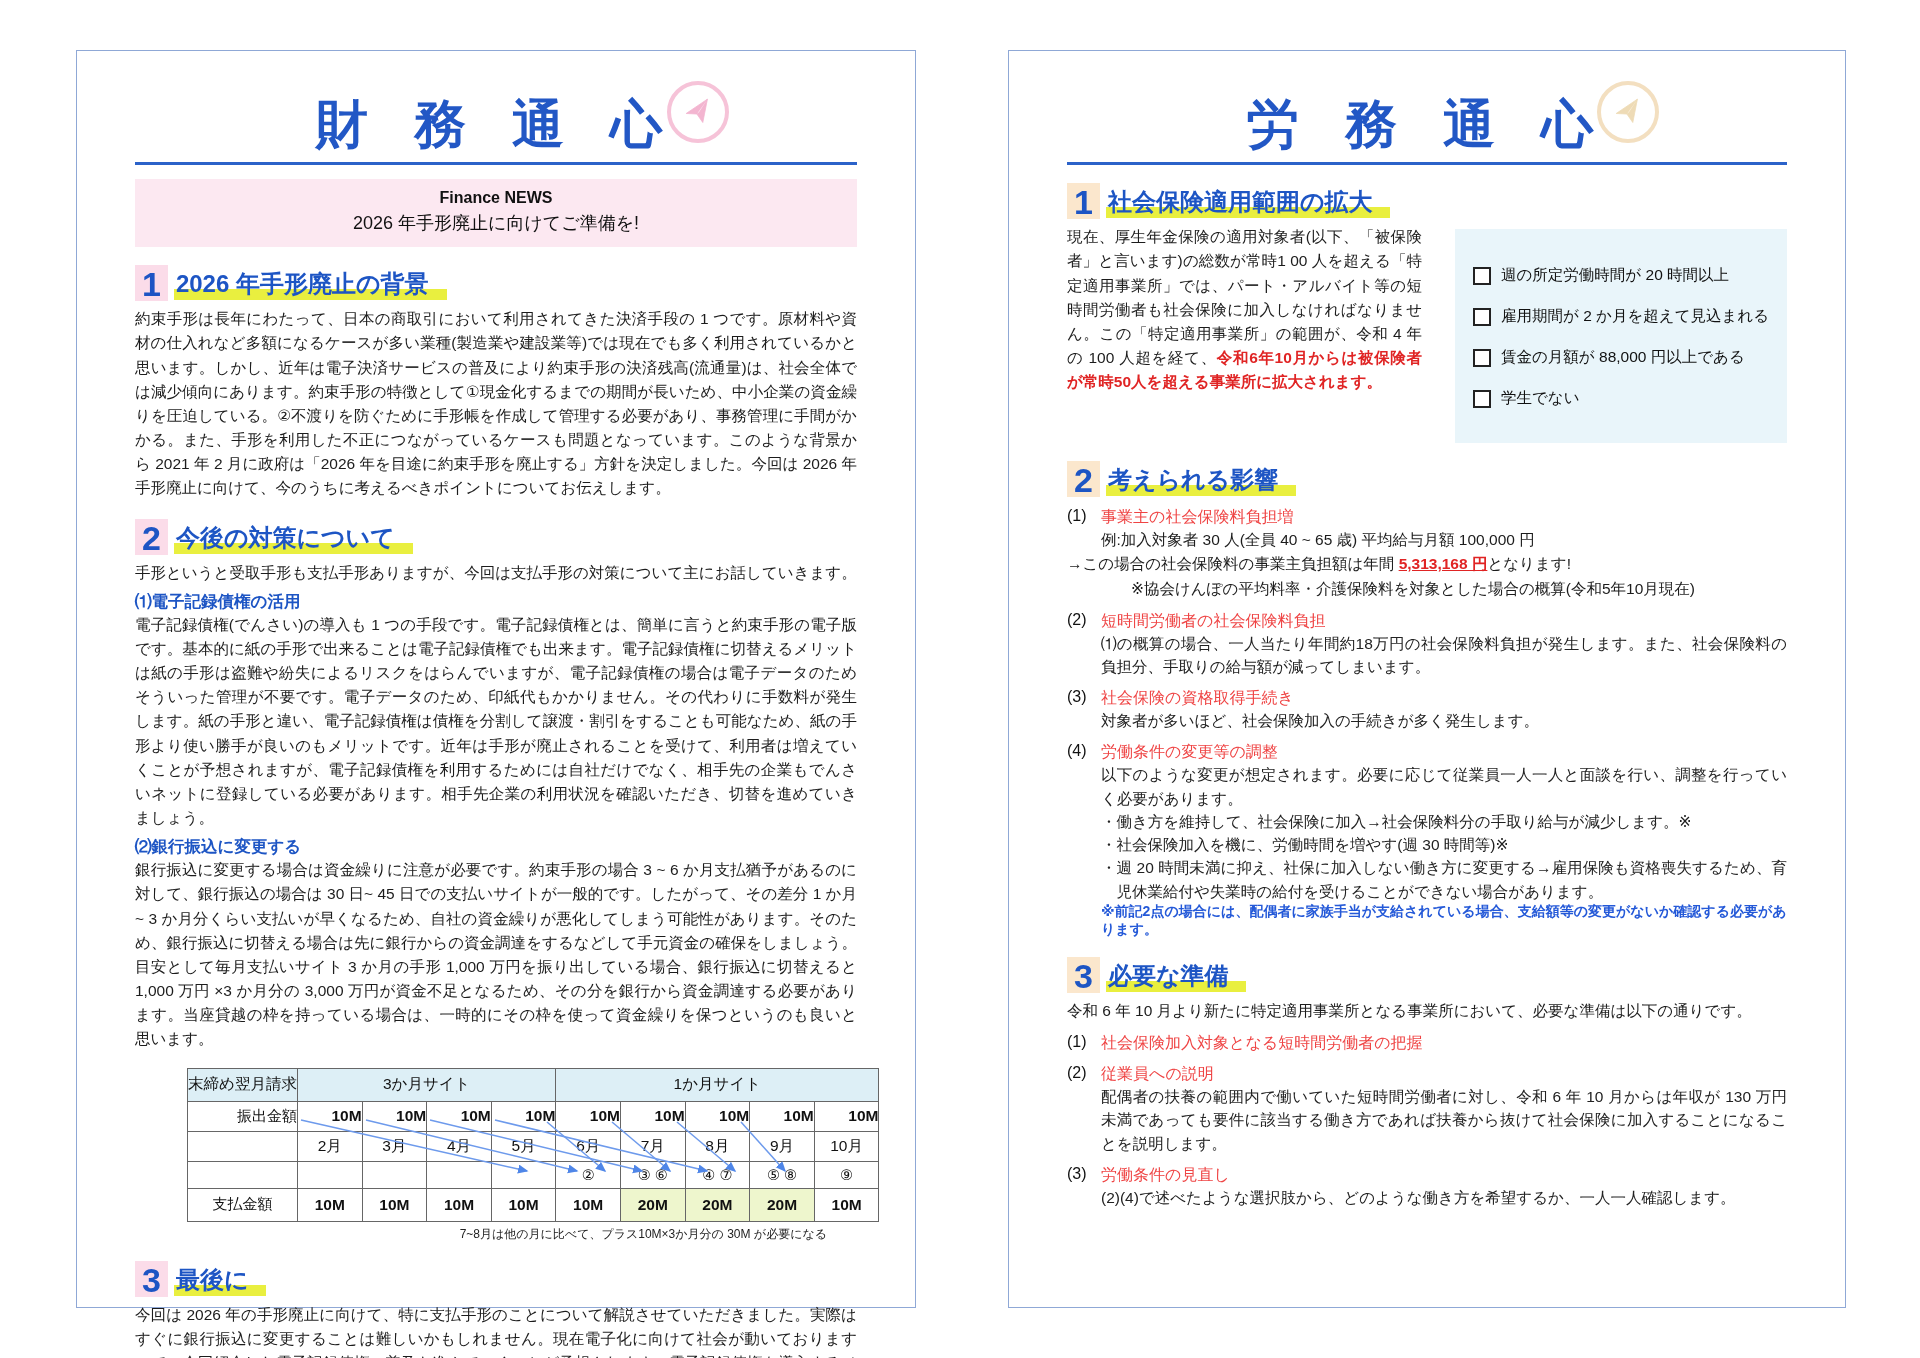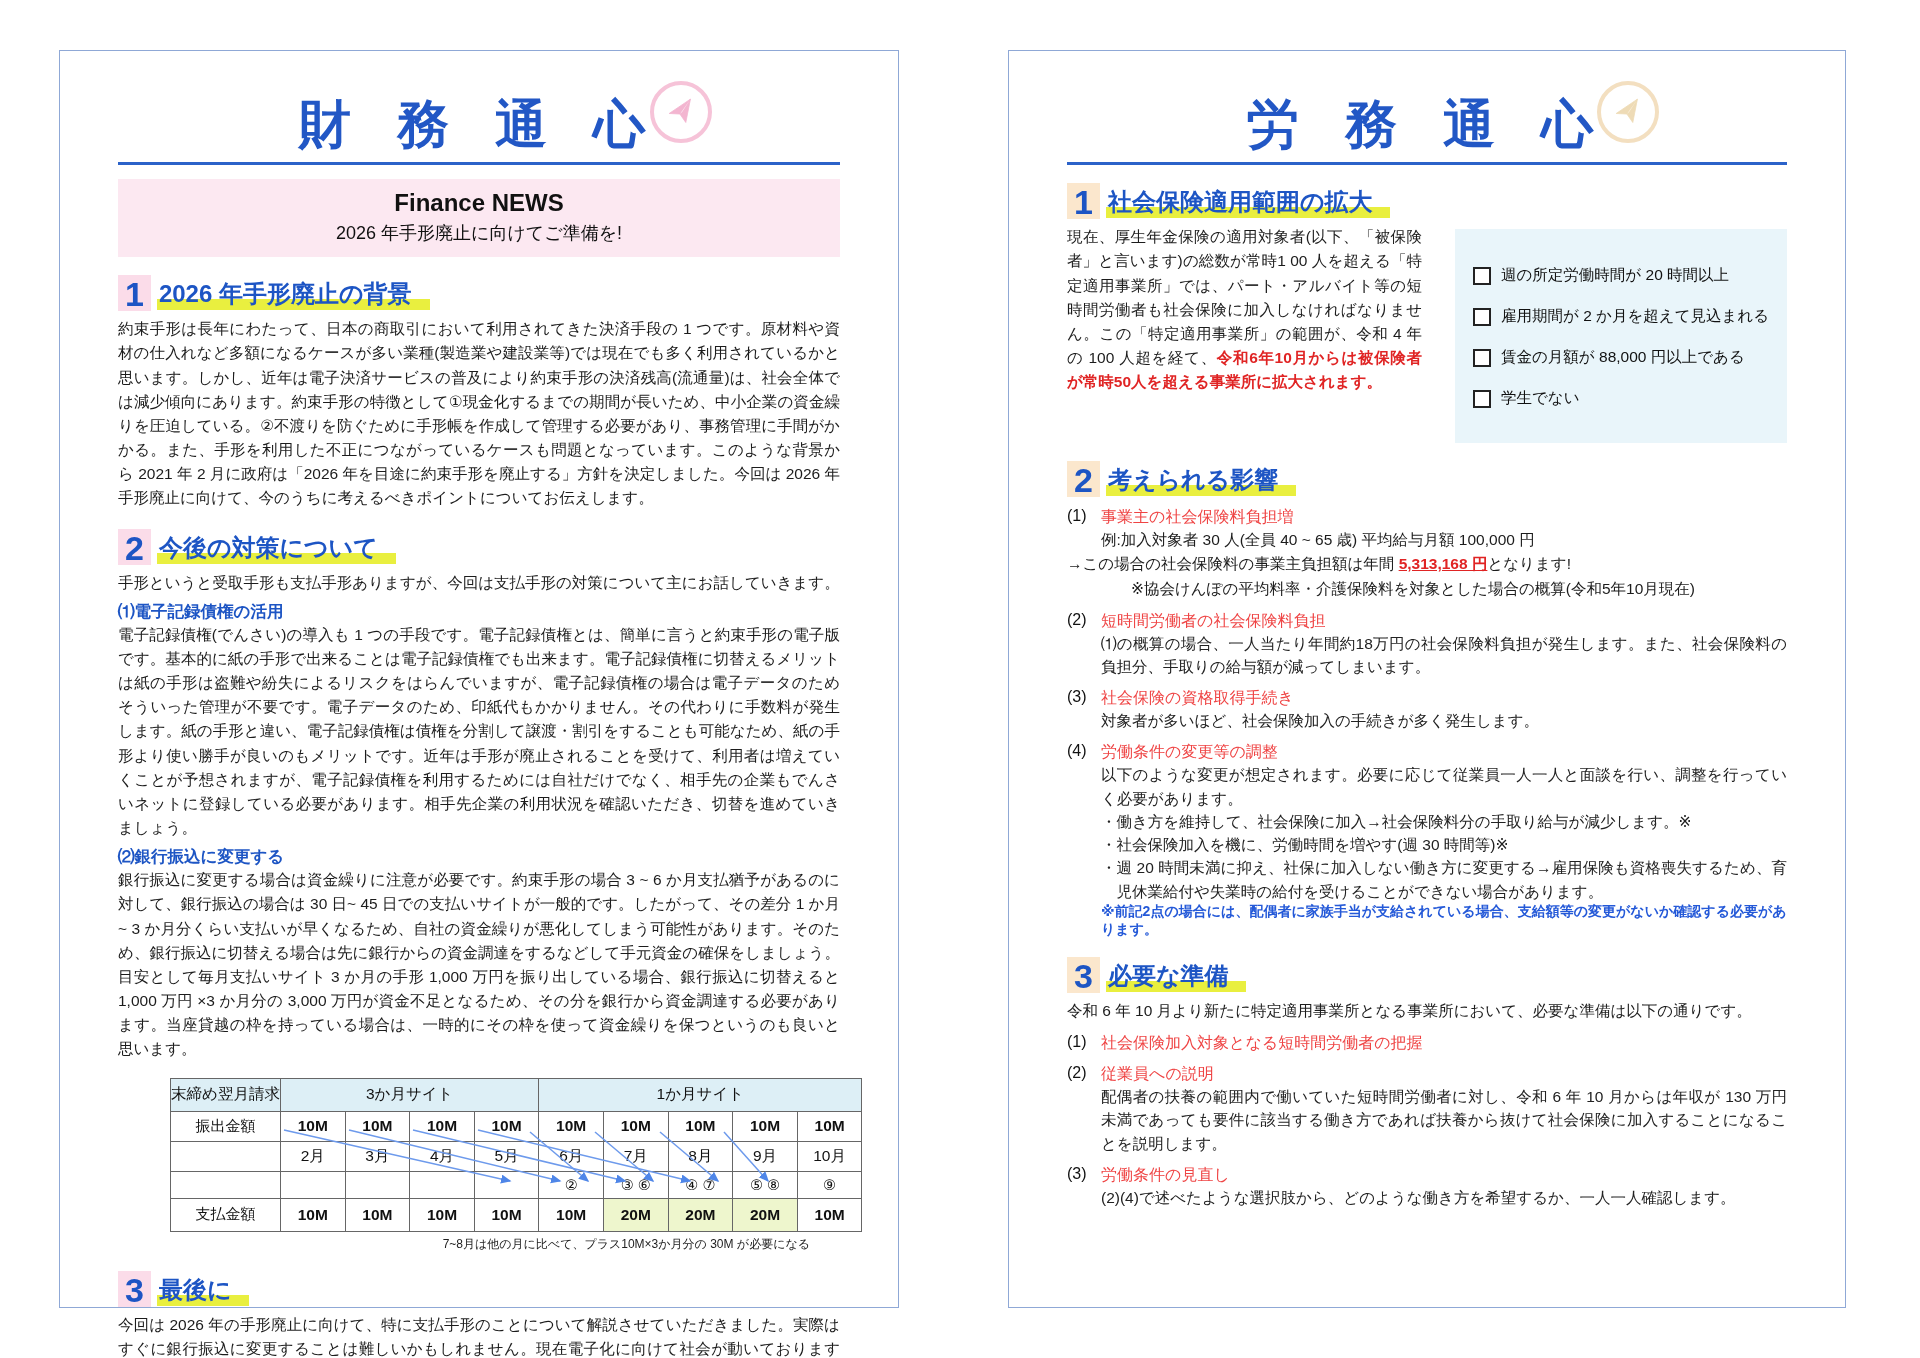--- a/index.html
+++ b/index.html
@@ -5,21 +5,21 @@
   html,body{margin:0;padding:0;}
   body{
     width:1920px;height:1358px;position:relative;background:#ffffff;
     font-family:"Liberation Sans","DejaVu Sans",sans-serif;color:#222;
     overflow:hidden;
   }
   .page{
     position:absolute;top:50px;height:1258px;background:#fff;
     border:1px solid #8fa8d6;box-sizing:border-box;padding:30px 58px 0 58px;
   }
-  #page-left{left:59px;width:840px;}
+  #page-left{left:76px;width:840px;}
   #page-right{left:1008px;width:838px;}
 
   
   .nl-title-wrap{position:relative;text-align:center;margin-top:14px;}
   .nl-title{
     font-family:"DejaVu Serif","Liberation Serif",serif;
     font-size:52px;font-weight:bold;color:#2257c5;letter-spacing:14px;line-height:1.1;
   }
   .plane-badge{
     position:absolute;top:-14px;width:54px;height:54px;border-radius:50%;
@@ -27,21 +27,21 @@
   }
   #page-left .plane-badge{right:128px;}
   #page-right .plane-badge{right:128px;border-color:#f3dfc0;}
   .plane-badge svg{transform:rotate(-12deg);}
   .title-rule{height:3px;background:#2b62c9;margin-top:10px;}
 
   
   .banner-pink{
     background:#fce8f1;margin-top:14px;padding:10px 8px 12px 8px;text-align:center;
   }
-  .banner-pink .b1{font-size:24px;font-weight:bold;color:#111;}
+  .banner-pink .b1{font-size:16px;font-weight:bold;color:#111;}
   .banner-pink .b2{font-size:18px;color:#111;margin-top:4px;}
   .banner-orange{
     background:#fbe9d1;margin-top:14px;padding:12px 22px 14px 22px;
   }
   .banner-orange .b1{font-size:20.5px;font-weight:bold;color:#111;text-align:center;}
   .banner-orange .b2{font-size:16px;color:#222;margin-top:8px;line-height:1.62;text-align:justify;}
 
   
   .sec-head{display:flex;align-items:flex-end;margin-top:18px;margin-bottom:6px;}
   .sec-num{
@@ -62,21 +62,21 @@
   .red-underline{color:#e02424;font-weight:bold;text-decoration:underline;}
   .blue-note{color:#2459d8;font-weight:bold;font-size:14px;}
 
   
   .table-wrap{position:relative;width:548px;margin:16px 0 0 4px;padding-left:48px;}
   table.sight{border-collapse:collapse;table-layout:fixed;width:692px;font-size:15.5px;}
   table.sight td{border:1px solid #666;text-align:center;padding:0;height:28px;color:#111;}
   table.sight .hdr{background:#ddeff6;height:32px;font-size:15.5px;}
   table.sight .lbl{font-size:15px;}
   table.sight .val{font-weight:600;}
-  table.sight .r-issue td{height:29px;}
+  table.sight .r-issue td{height:29px;text-align:right;}
   table.sight .r-month td{height:29px;}
   table.sight .r-arrow td{height:26px;font-size:14.5px;}
   table.sight .r-pay td{height:32px;}
   table.sight .green{background:#eef6cd;}
   .arrow-svg{position:absolute;left:0;top:0;pointer-events:none;}
   .tbl-caption{font-size:12px;color:#222;text-align:right;margin:4px 18px 0 0;width:692px;}
 
   
   .two-col{display:flex;gap:33px;margin-top:2px;}
   .two-col .left{flex:1;}

